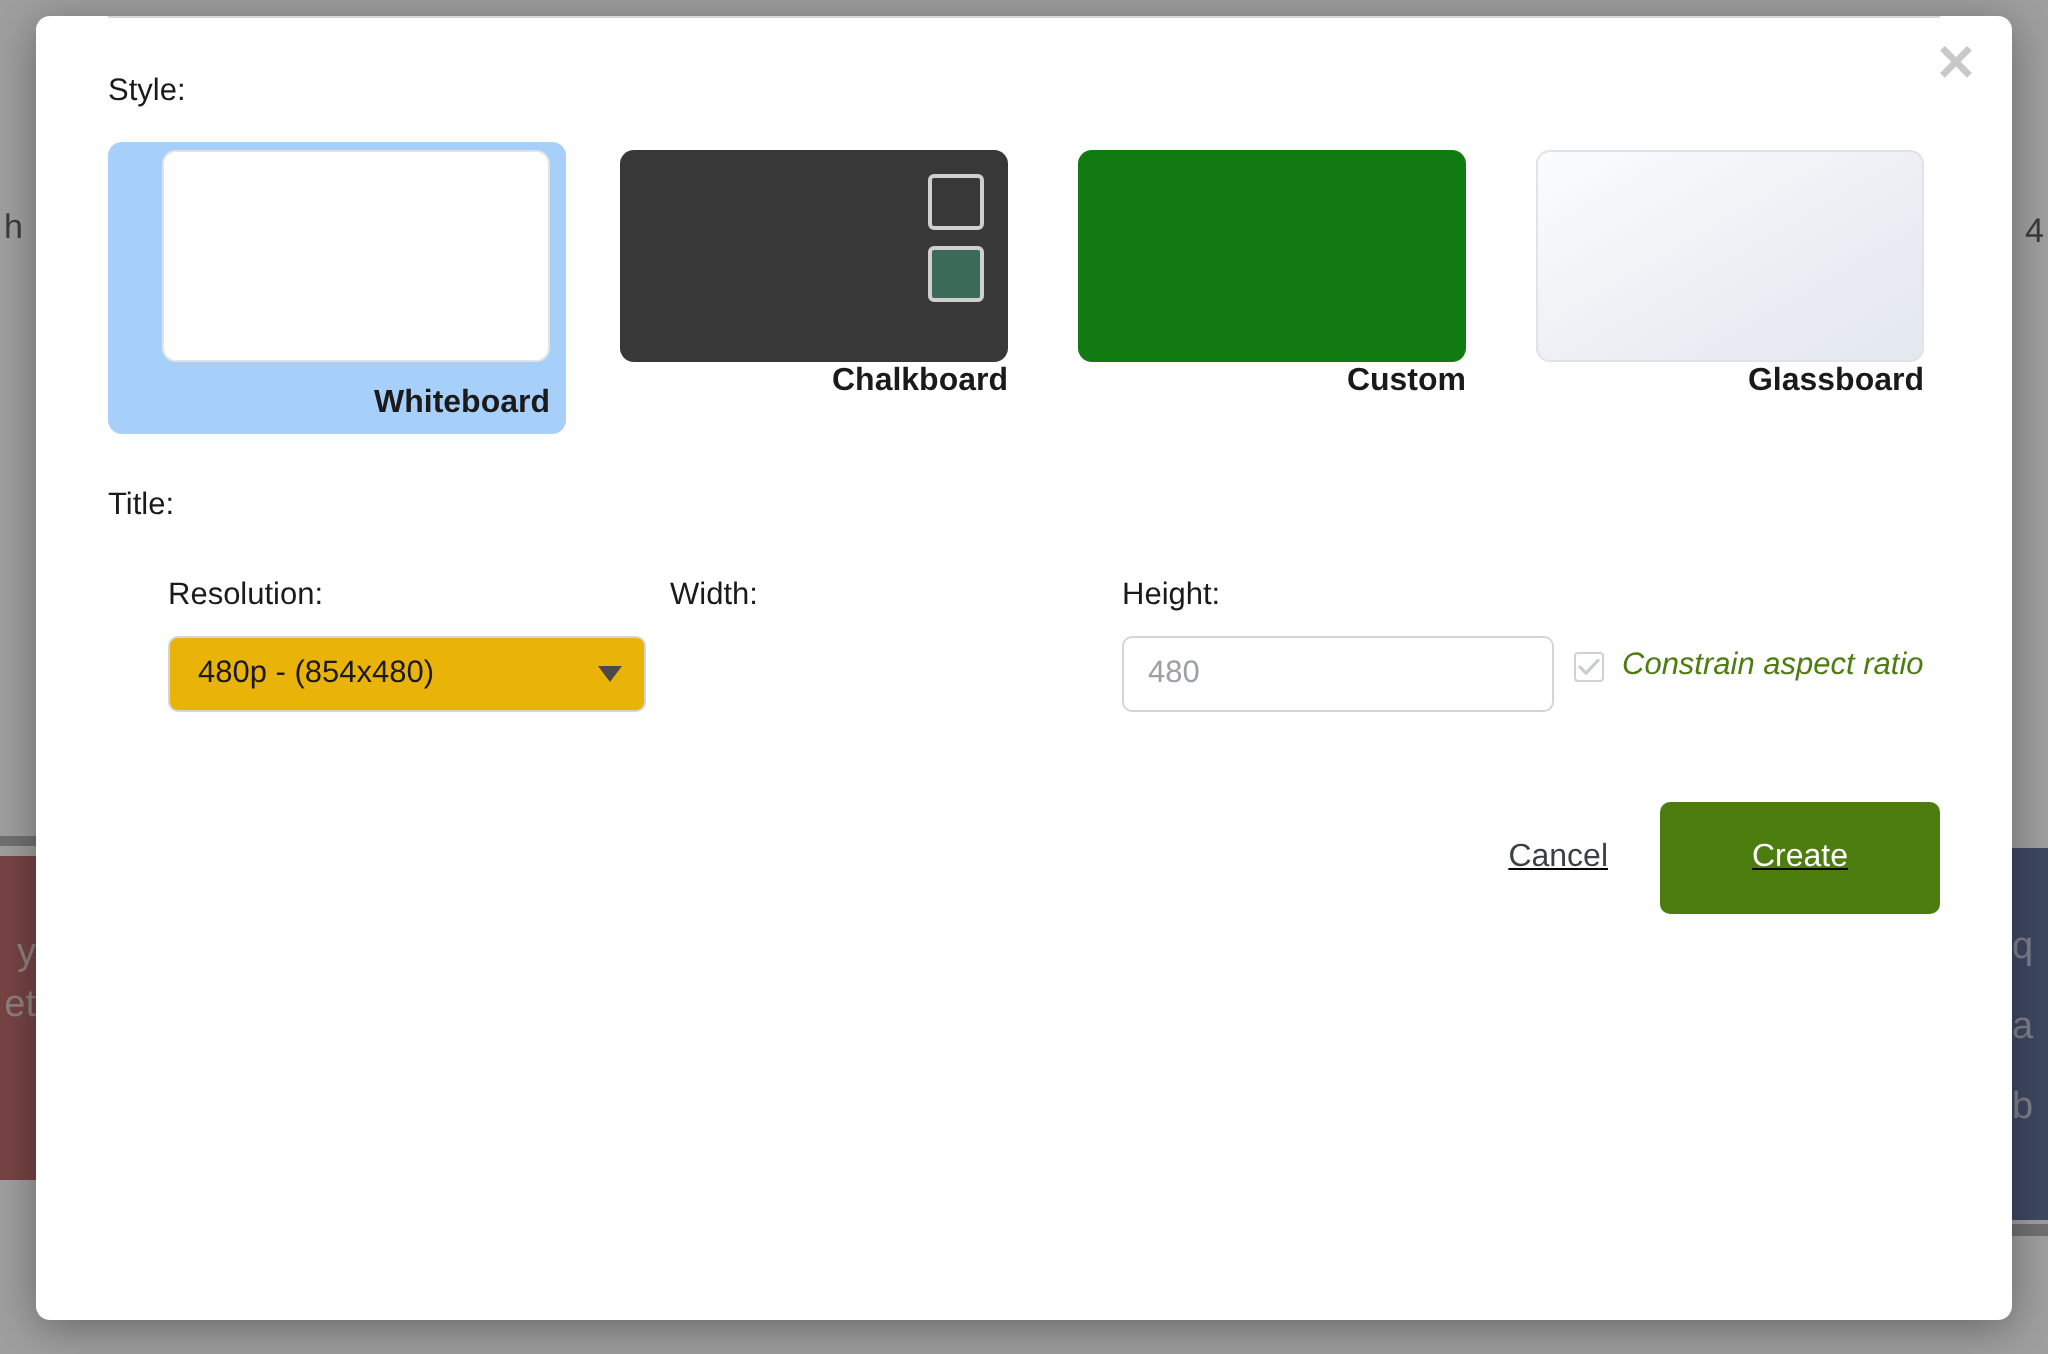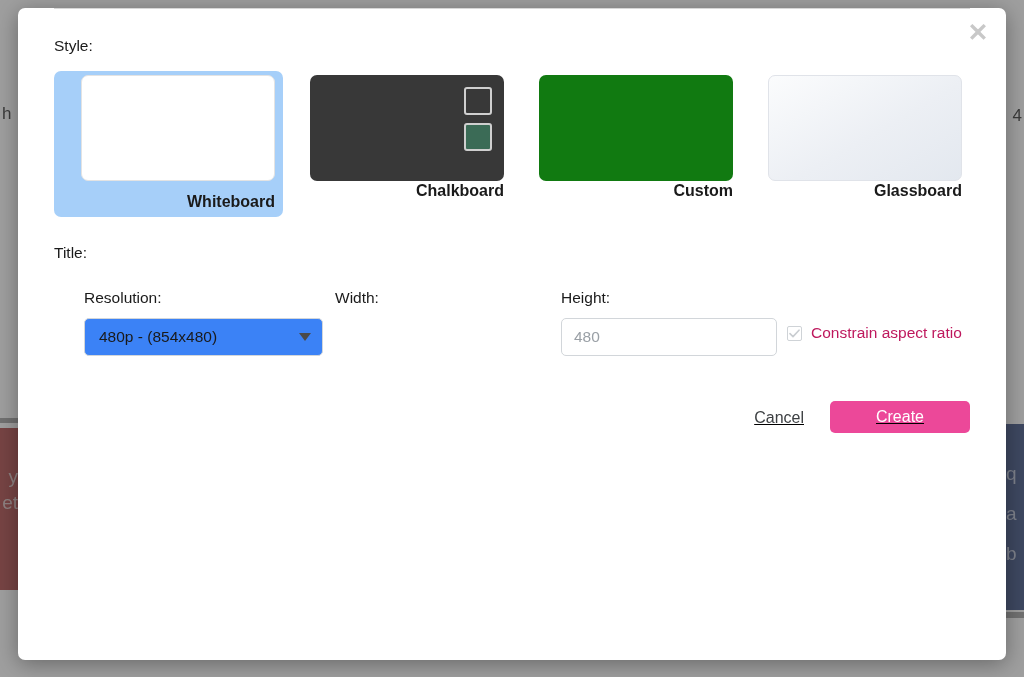--- a/index.html
+++ b/index.html
@@ -233,21 +233,21 @@
     position: relative;
     width: 239px;
     height: 38px;
     margin-top: 11px;
   }
   .select-box {
     width: 100%;
     height: 100%;
     border: 1px solid #d2d6da;
     border-radius: 5px;
-    background: #3b82f6;
+    background: #eab308;
     display: flex;
     align-items: center;
     padding: 0 30px 0 14px;
     font-size: 15.5px;
     color: #1a1a1a;
     cursor: pointer;
     white-space: nowrap;
   }
   .select-caret {
     position: absolute;
@@ -271,22 +271,23 @@
     background: #fff;
     display: flex;
     align-items: center;
     justify-content: center;
     cursor: pointer;
     flex: none;
   }
   .checkbox svg { display: block; }
   .check-label {
     font-size: 15.5px;
-    color: #be185d;
-    white-space: nowrap;
+    color: #4d7c0f;
+    white-space: nowrap;
+    font-style: italic;
   }
 
   
   .footer {
     display: flex;
     justify-content: flex-end;
     gap: 22px;
     padding-top: 45px;
     text-decoration: underline;
   }
@@ -295,27 +296,27 @@
     color: #3d4043;
     background: none;
     border: none;
     font-family: inherit;
     cursor: pointer;
     padding: 8px 4px;
   }
   .btn-create {
     font-size: 16px;
     color: #ffffff;
-    background: #ec4899;
+    background: #4d7c0f;
     border: none;
     border-radius: 5px;
     font-family: inherit;
     cursor: pointer;
     width: 140px;
-    height: 32px;
+    height: 56px;
   }
 </style>
 </head>
 <body>
 
 <div class="page-behind">
   <div class="bg-text-left">h</div>
   <div class="bg-text-right">4</div>
 
   <div class="bg-card bg-card-left">

